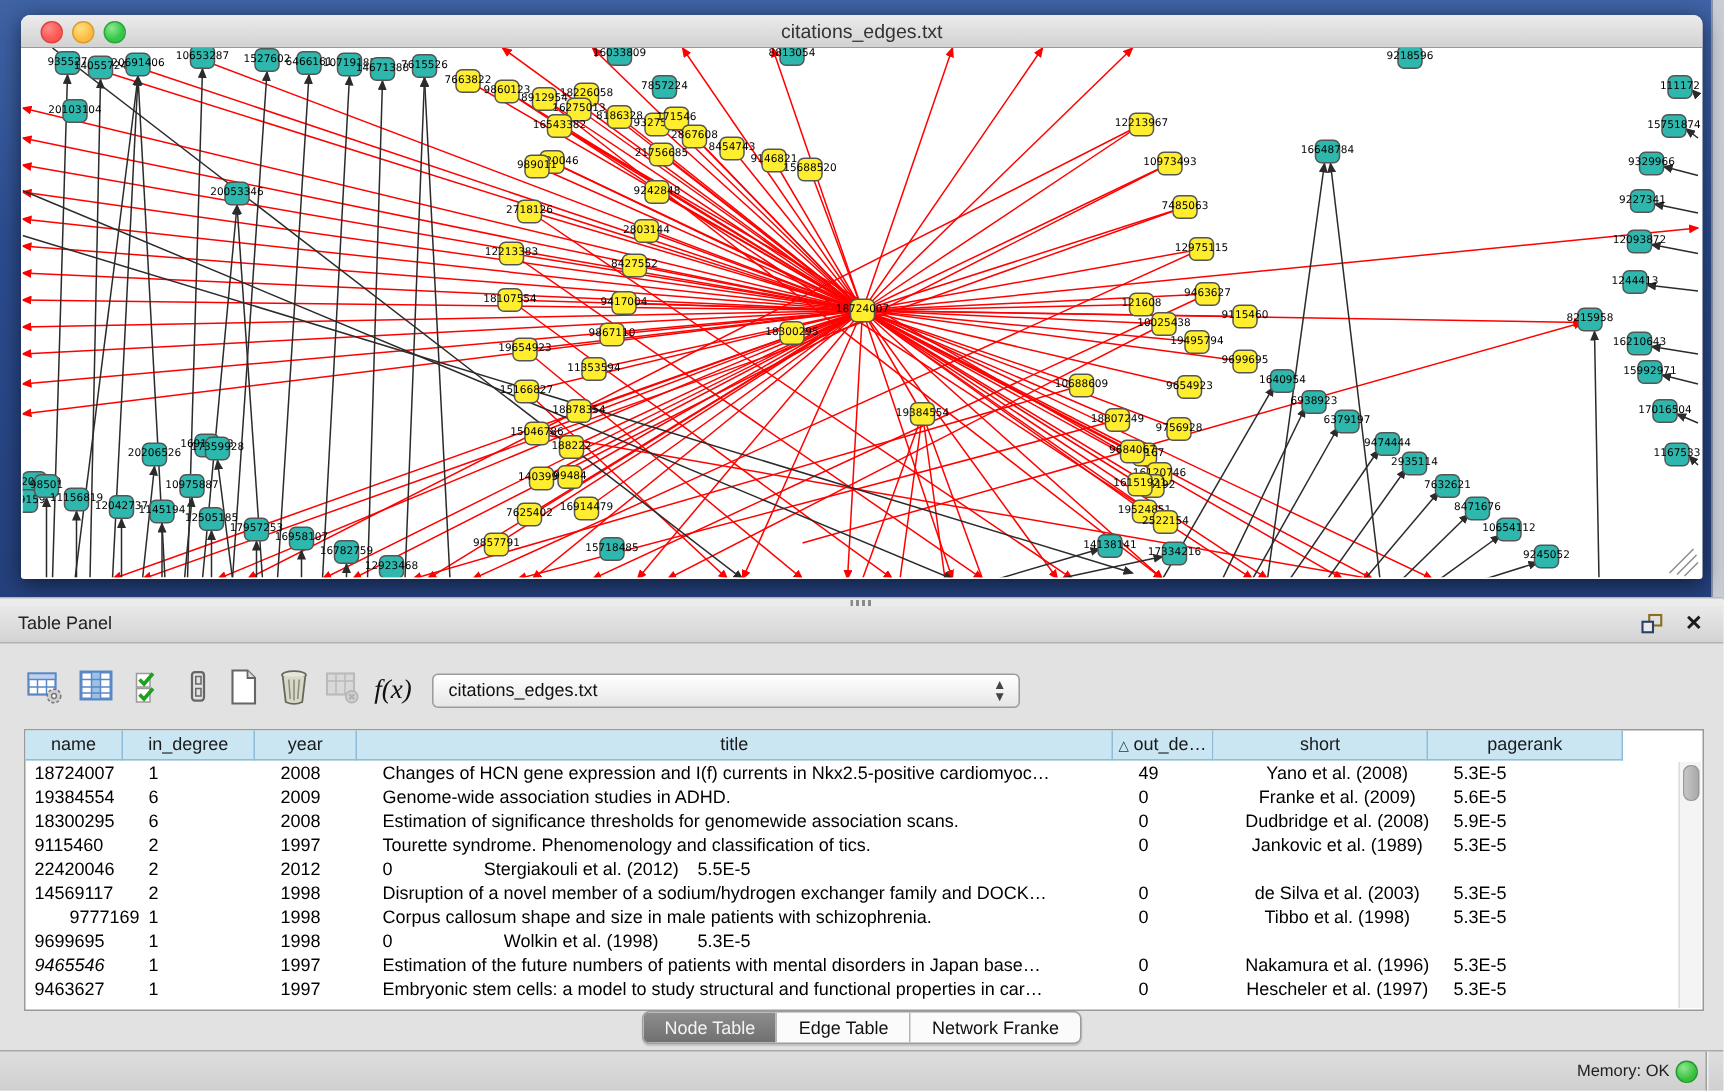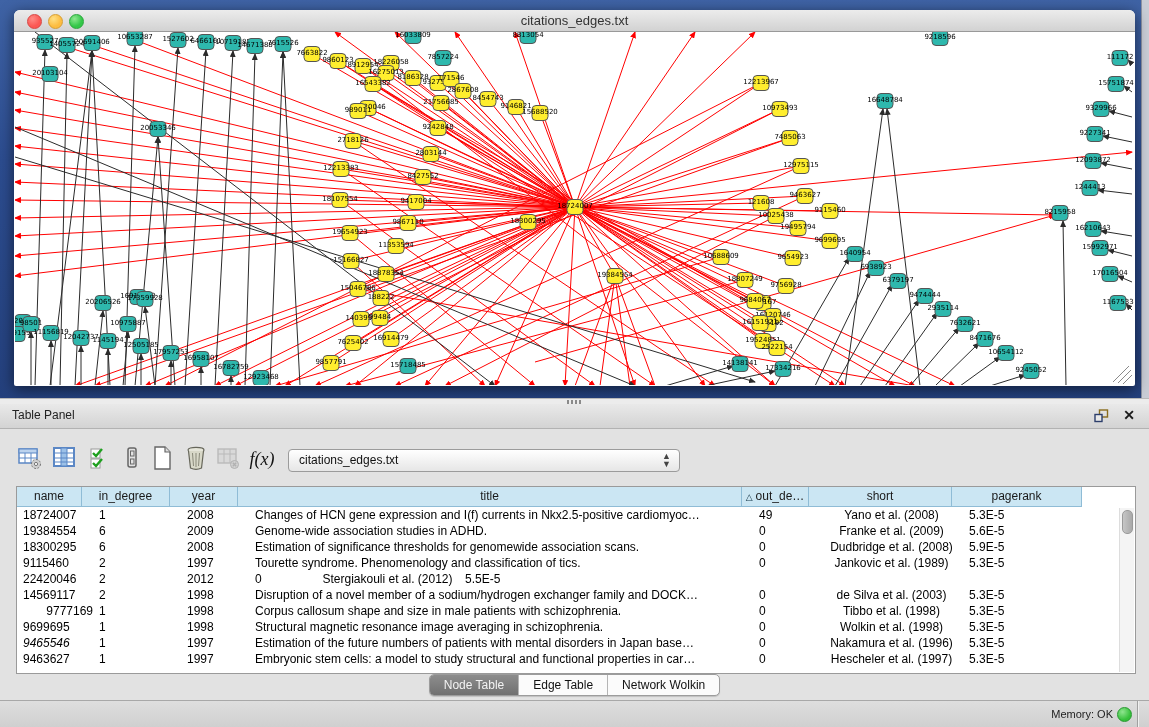--- a/index.html
+++ b/index.html
@@ -882,21 +882,20 @@
           <div class="td" style="width: 68px;">1998</div>
           <div class="td" style="width: 504px;">Corpus callosum shape and size in male patients with schizophrenia.</div>
           <div class="td" style="width: 67px;">0</div>
           <div class="td center" style="width: 143px;">Tibbo et al. (1998)</div>
           <div class="td" style="width: 130px;">5.3E-5</div>
         </div>
         <div class="tr">
           <div class="td" style="width: 76px;">9699695</div>
           <div class="td" style="width: 88px;">1</div>
           <div class="td" style="width: 68px;">1998</div>
-          <div class="td" style="width: 504px;">Structural magnetic resonance image averaging in schizophrenia.</div>
           <div class="td" style="width: 67px;">0</div>
           <div class="td center" style="width: 143px;">Wolkin et al. (1998)</div>
           <div class="td" style="width: 130px;">5.3E-5</div>
         </div>
         <div class="tr">
           <div class="td" style="width: 76px; font-style: italic;">9465546</div>
           <div class="td" style="width: 88px;">1</div>
           <div class="td" style="width: 68px;">1997</div>
           <div class="td" style="width: 504px;">Estimation of the future numbers of patients with mental disorders in Japan base…</div>
           <div class="td" style="width: 67px;">0</div>
@@ -915,21 +914,21 @@
       </div>
     <div class="vscroll">
       <div class="vthumb"></div>
     </div>
   </div>
 
   <div class="tabs">
     <div class="seg">
       <button class="seg-btn active">Node Table</button>
       <button class="seg-btn">Edge Table</button>
-      <button class="seg-btn">Network Wolkin</button>
+      <button class="seg-btn">Network Franke</button>
     </div>
   </div>
 </div>
 
 <div class="status-bar">
   <span class="memory-label">Memory: OK</span>
   <span class="memory-dot"></span>
   <span class="status-divider"></span>
 </div>
 

